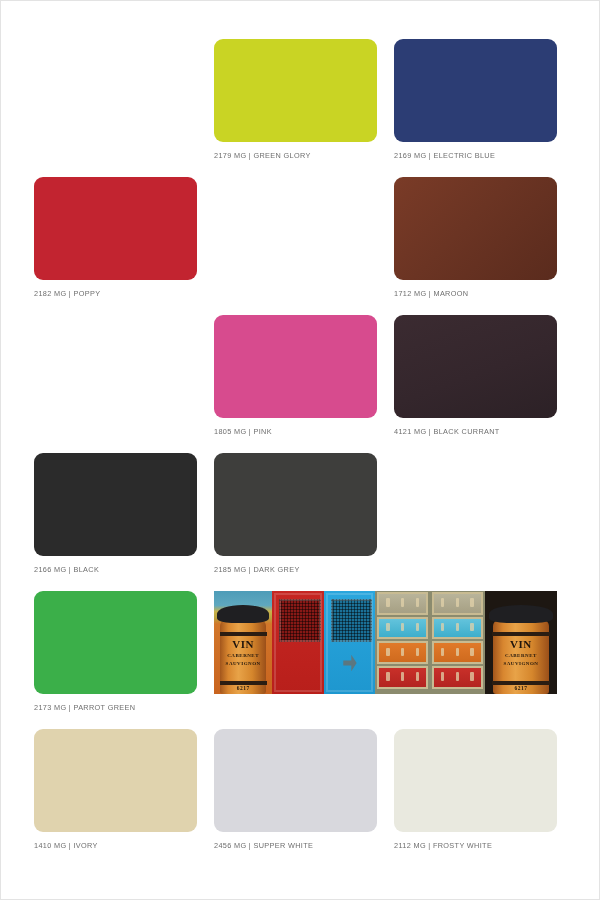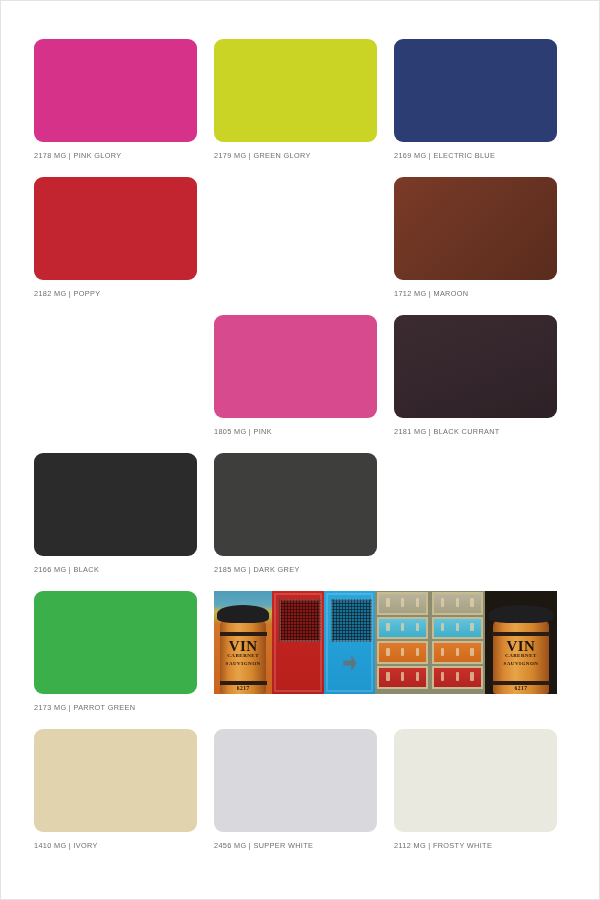--- a/index.html
+++ b/index.html
@@ -115,21 +115,21 @@
   .barrel-txt {
     position: absolute;
     left: 0; right: 0;
     text-align: center;
     color: #20150c;
     font-family: "Liberation Serif", serif;
     font-weight: bold;
     line-height: 1.05;
     letter-spacing: 0.5px;
   }
-  .bt-vin  { top: 26%; font-size: 15px; }
+  .bt-vin  { top: 26%; font-size: 11px; }
   .bt-cab  { top: 45%; font-size: 5px; }
   .bt-sau  { top: 56%; font-size: 5px; }
   .bt-num  { bottom: 3%; font-size: 5.5px; }
   
   .door-mesh {
     position: absolute;
     left: 14%;
     top: 8%;
     width: 72%;
     height: 38%;
@@ -177,24 +177,20 @@
   .c3 { top: 49%; background: linear-gradient(180deg,#e07a2a,#cf6a1e); }
   .c4 { top: 73%; background: linear-gradient(180deg,#c9302a,#b32420); }
   .case-bg { position:absolute; inset:0; background:#8b8b6e; }
 </style>
 </head>
 <body>
 
 <div class="page">
   <div class="grid">
 
-    <div class="cell col1">
-      <div class="swatch" style="background:#D6328A"></div>
-      <div class="caption">2178 MG | PINK GLORY</div>
-    </div>
     <div class="cell col2">
       <div class="swatch" style="background:#C9D424"></div>
       <div class="caption">2179 MG | GREEN GLORY</div>
     </div>
     <div class="cell col3">
       <div class="swatch" style="background:#2C3D74"></div>
       <div class="caption">2169 MG | ELECTRIC BLUE</div>
     </div>
 
     <div class="cell col1">
@@ -205,21 +201,21 @@
       <div class="swatch" style="background:linear-gradient(135deg,#7a3b27 0%,#6B3423 45%,#5a2b1d 100%)"></div>
       <div class="caption">1712 MG | MAROON</div>
     </div>
 
     <div class="cell col2">
       <div class="swatch" style="background:#D74B8E"></div>
       <div class="caption">1805 MG | PINK</div>
     </div>
     <div class="cell col3">
       <div class="swatch" style="background:linear-gradient(160deg,#3b2b31 0%,#34262C 55%,#2c2126 100%)"></div>
-      <div class="caption">2181 MG | BLACK CURRANT</div>
+      <div class="caption">4121 MG | BLACK CURRANT</div>
     </div>
 
     <div class="cell col1">
       <div class="swatch" style="background:#2B2B2B"></div>
       <div class="caption">2166 MG | BLACK</div>
     </div>
     <div class="cell col2">
       <div class="swatch" style="background:#3E3E3C"></div>
       <div class="caption">2185 MG | DARK GREY</div>
     </div>

